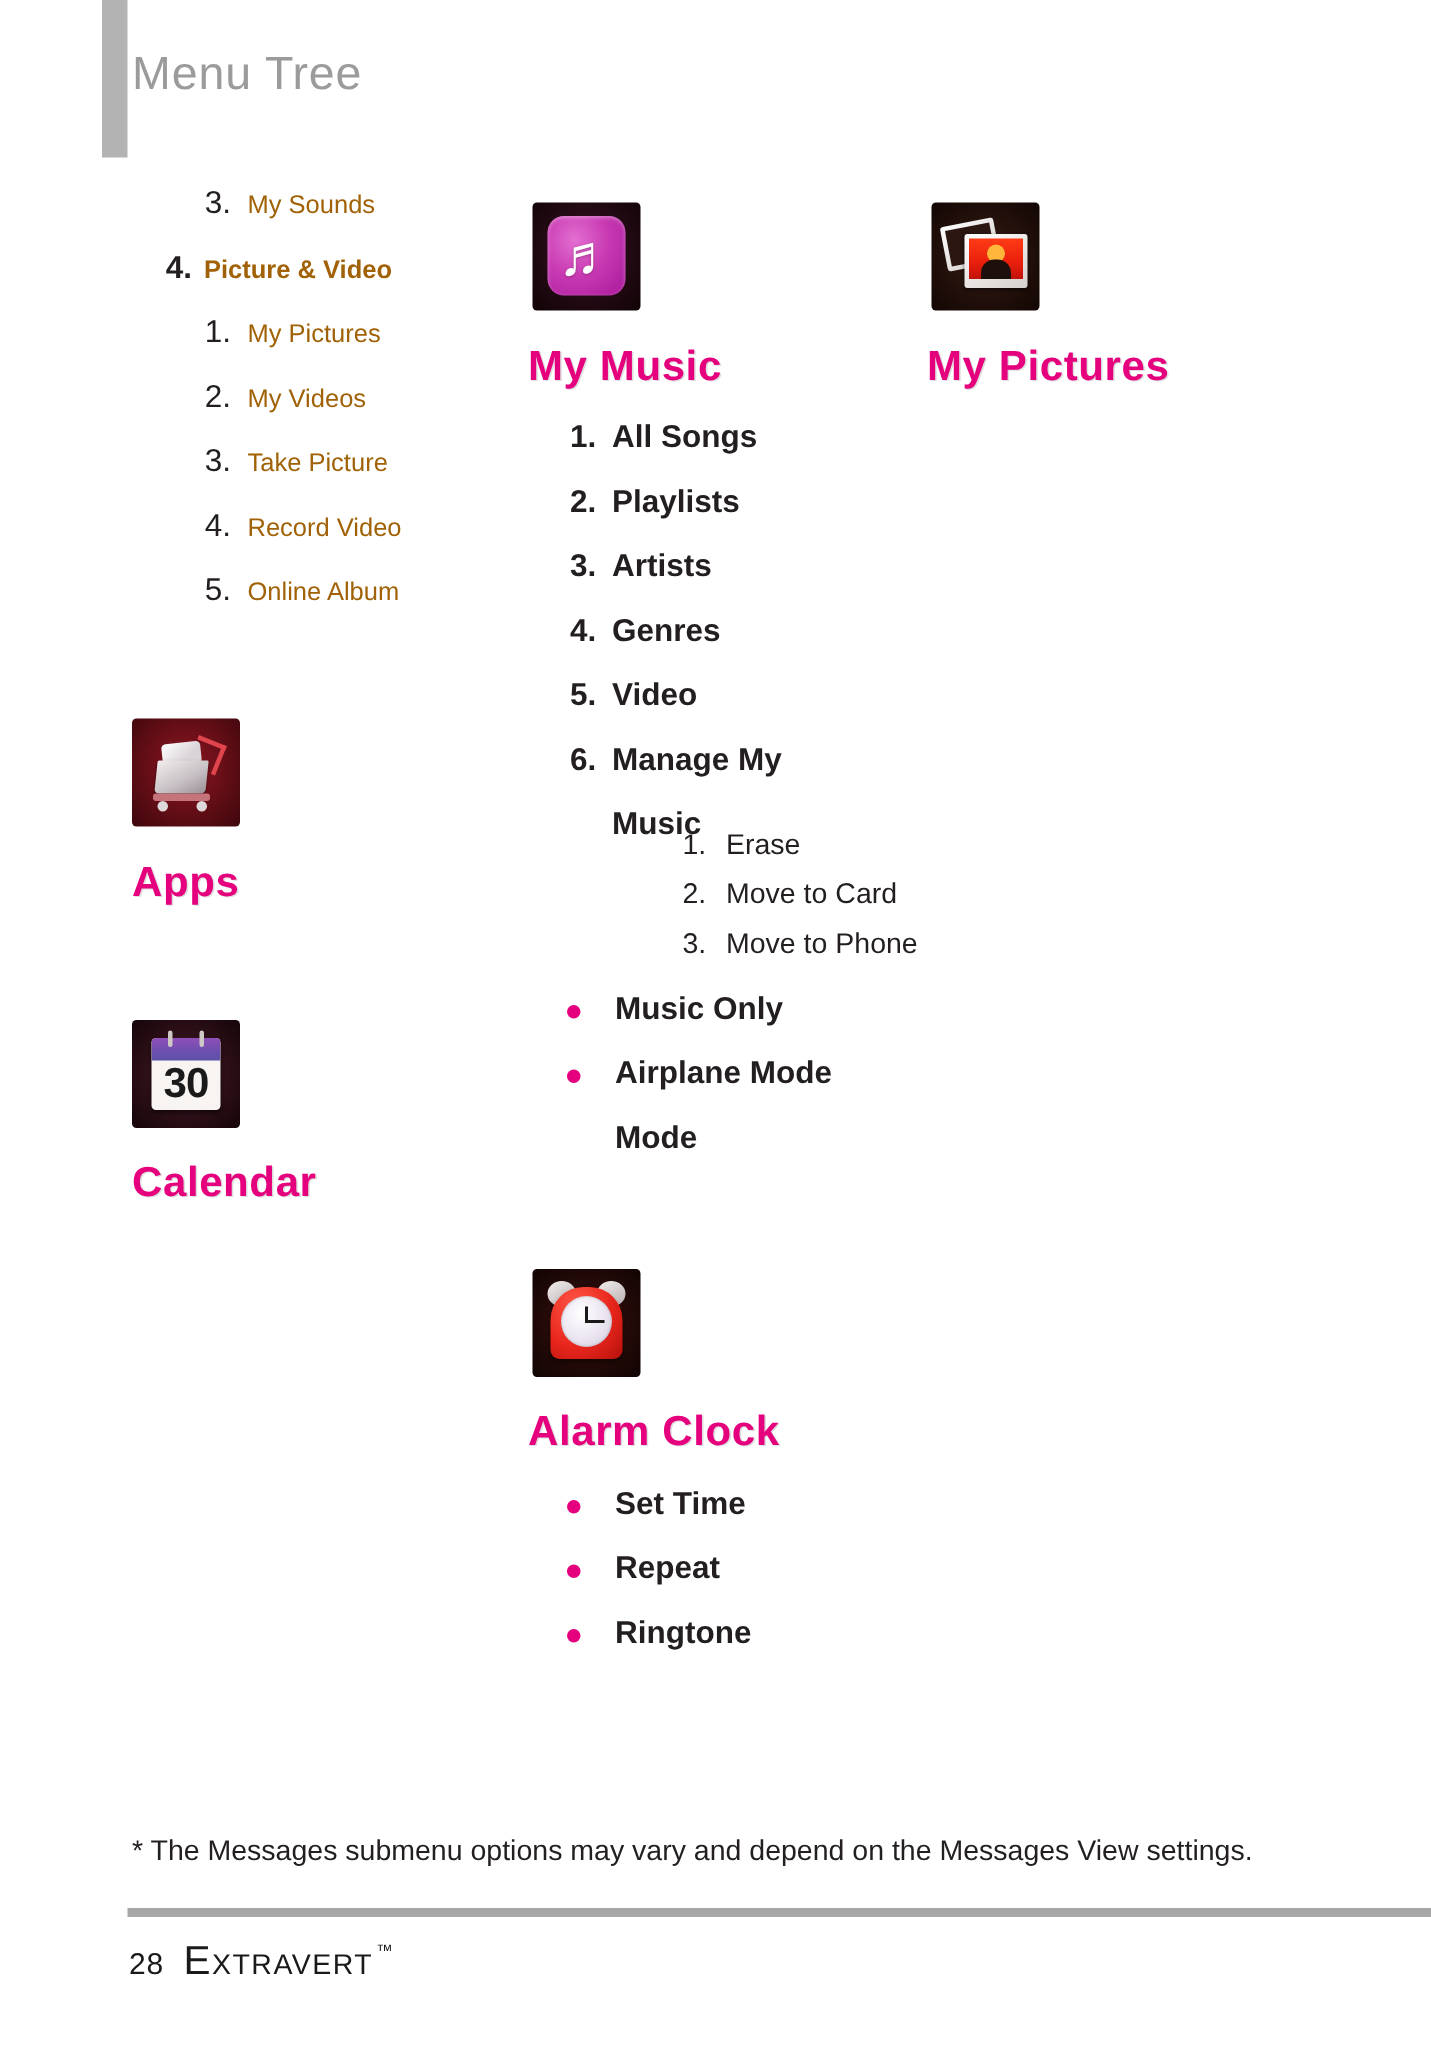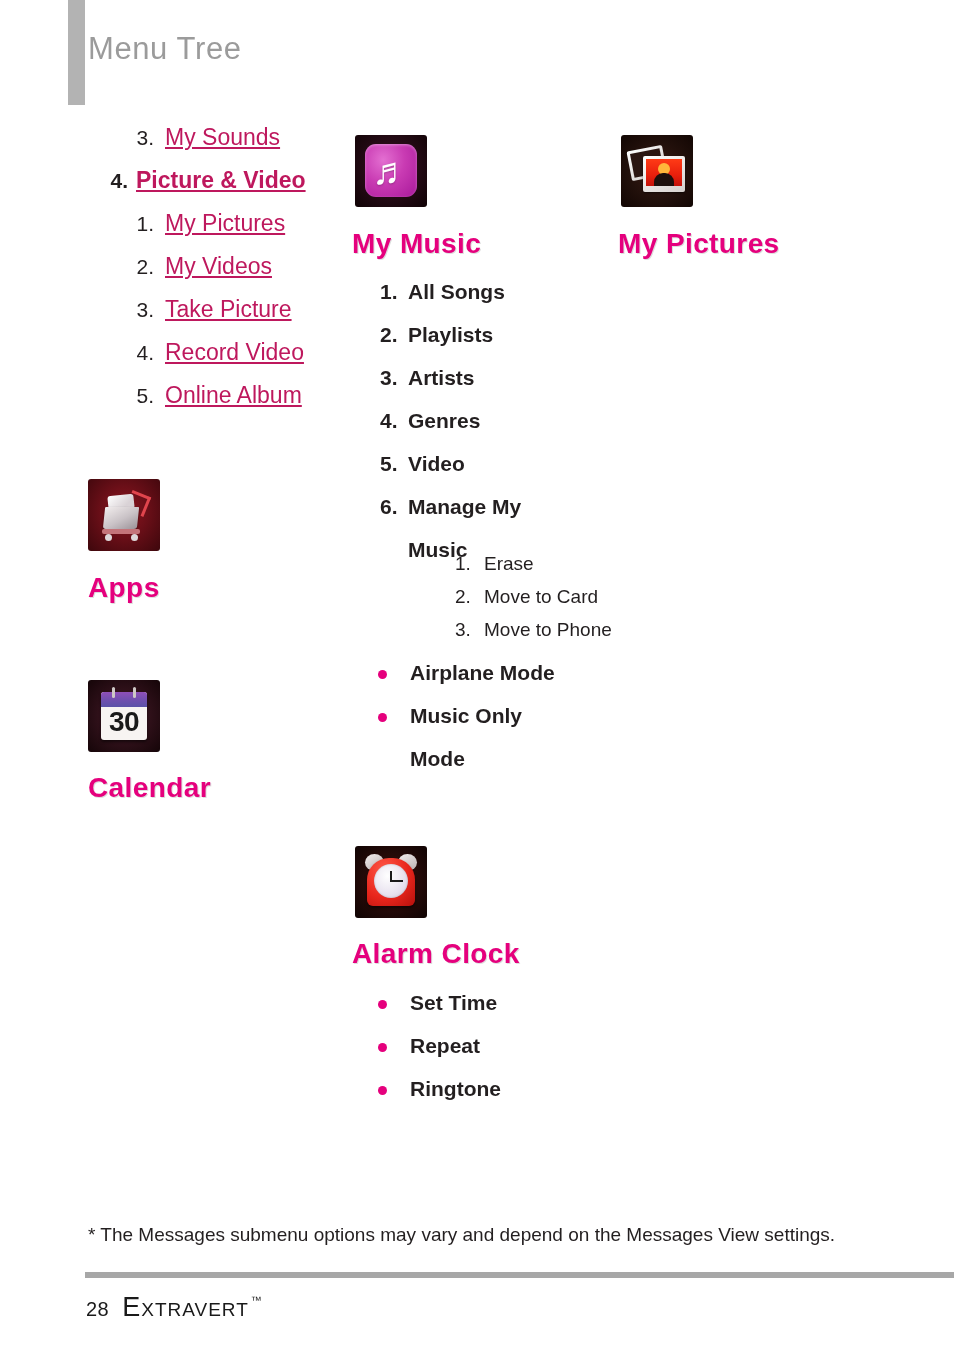--- a/index.html
+++ b/index.html
@@ -58,24 +58,23 @@
   }
   #left-menu-list .row .num {
     display: inline-block;
     width: 46px;
     text-align: right;
     font-size: 21px;
     color: #231f20;
   }
   #left-menu-list .row .txt {
     display: inline-block;
-    font-size: 23px;
+    font-size: 17px;
     padding-left: 11px;
-    color: #be185d;
-    text-decoration: underline;
+    color: #a16207;
   }
   #left-menu-list .row.level1 {
     margin-left: -26px;
   }
   #left-menu-list .row.level1 .num,
   #left-menu-list .row.level1 .txt {
     font-weight: bold;
   }
   #left-menu-list .row.level1 .txt {
     padding-left: 8px;
@@ -616,25 +615,25 @@
     <span class="num">2.</span><span class="txt">Move to Card</span>
   </div>
   <div class="srow">
     <span class="num">3.</span><span class="txt">Move to Phone</span>
   </div>
 </div>
 
 <div id="music-bullets">
   <div class="bullet-row">
     <span class="dot"></span>
-    <span class="btxt">Airplane Mode</span>
+    <span class="btxt">Music Only</span>
   </div>
   <div class="bullet-row">
     <span class="dot"></span>
-    <span class="btxt">Music Only</span>
+    <span class="btxt">Airplane Mode</span>
   </div>
   <div class="cont-line">Mode</div>
 </div>
 
 <div class="icon-tile" id="icon-alarm-clock">
   <span class="bell b1"></span>
   <span class="bell b2"></span>
   <span class="body"></span>
   <span class="face"></span>
   <span class="hand-h"></span>

